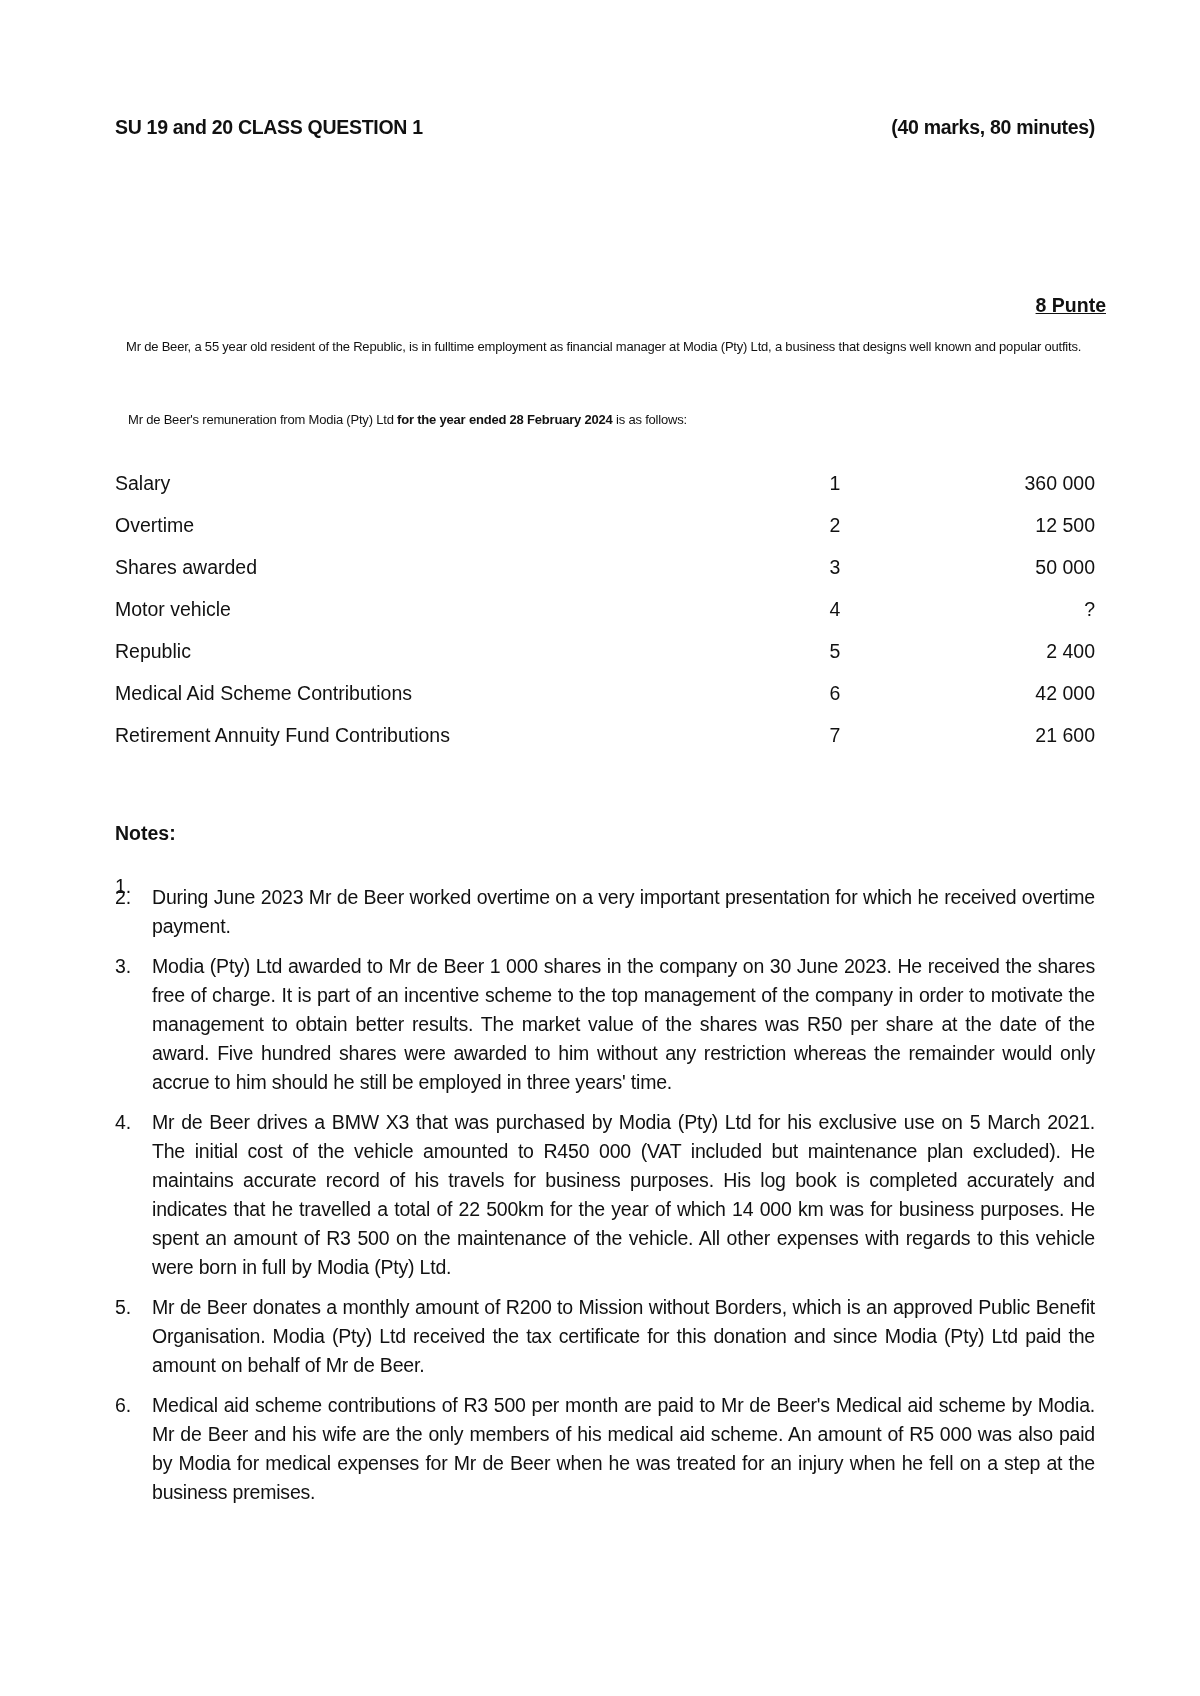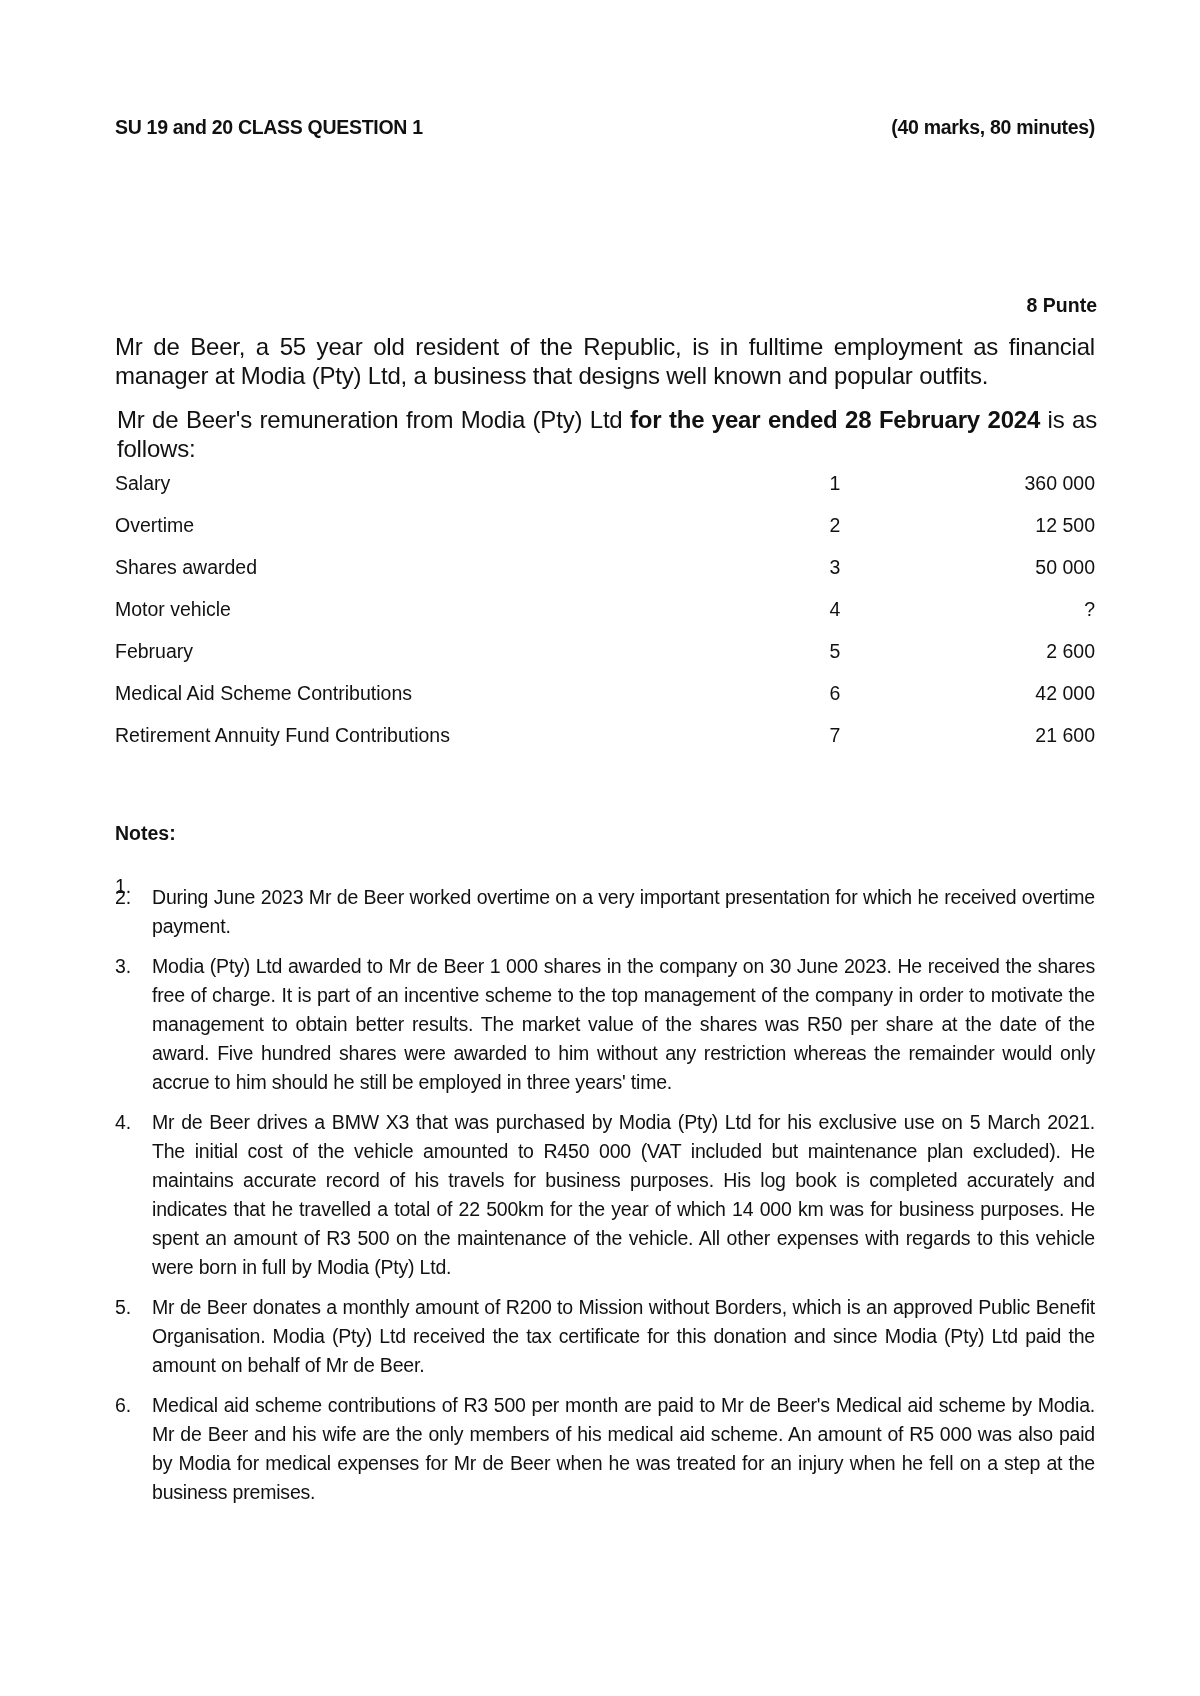--- a/index.html
+++ b/index.html
@@ -7,26 +7,26 @@
     width: 1200px; height: 1696px; position: relative; overflow: hidden;
     font-family: "Liberation Sans", sans-serif; color: #111111;
   }
   .page { position: absolute; left: 0; top: 0; width: 1200px; height: 1696px; }
   .header {
     position: absolute; left: 115px; top: 116px; width: 980px;
     display: flex; justify-content: space-between;
     font-weight: bold; font-size: 19.5px; letter-spacing: -0.3px;
   }
   .punte {
-    position: absolute; right: 103px; top: 294px;
-    font-weight: bold; font-size: 19.5px;
+    position: absolute; right: 94px; top: 294px;
+    font-weight: bold; font-size: 19.5px; text-decoration: underline;
   }
   .para {
-    position: absolute; left: 115px; width: 980px;
-    font-size: 24px; line-height: 29px; text-align: justify;
+    position: absolute; left: 126px; width: 980px;
+    font-size: 13px; line-height: 29px; text-align: justify;
     letter-spacing: -0.2px;
   }
   .para b { font-weight: bold; }
   .p1 { top: 332px; }
   .p2 { top: 403px; }
   .table { position: absolute; left: 115px; top: 472px; width: 980px; }
   .row { position: relative; height: 42px; font-size: 19.5px; }
   .row .label { position: absolute; left: 0; top: 0; }
   .row .note { position: absolute; left: 700px; width: 40px; text-align: center; top: 0; }
   .row .amt { position: absolute; right: 0; top: 0; text-align: right; }
@@ -77,23 +77,23 @@
       <span class="label">Shares awarded</span>
       <span class="note">3</span>
       <span class="amt">50 000</span>
     </div>
     <div class="row">
       <span class="label">Motor vehicle</span>
       <span class="note">4</span>
       <span class="amt">?</span>
     </div>
     <div class="row">
-      <span class="label">February</span>
+      <span class="label">Republic</span>
       <span class="note">5</span>
-      <span class="amt">2 600</span>
+      <span class="amt">2 400</span>
     </div>
     <div class="row">
       <span class="label">Medical Aid Scheme Contributions</span>
       <span class="note">6</span>
       <span class="amt">42 000</span>
     </div>
     <div class="row">
       <span class="label">Retirement Annuity Fund Contributions</span>
       <span class="note">7</span>
       <span class="amt">21 600</span>

